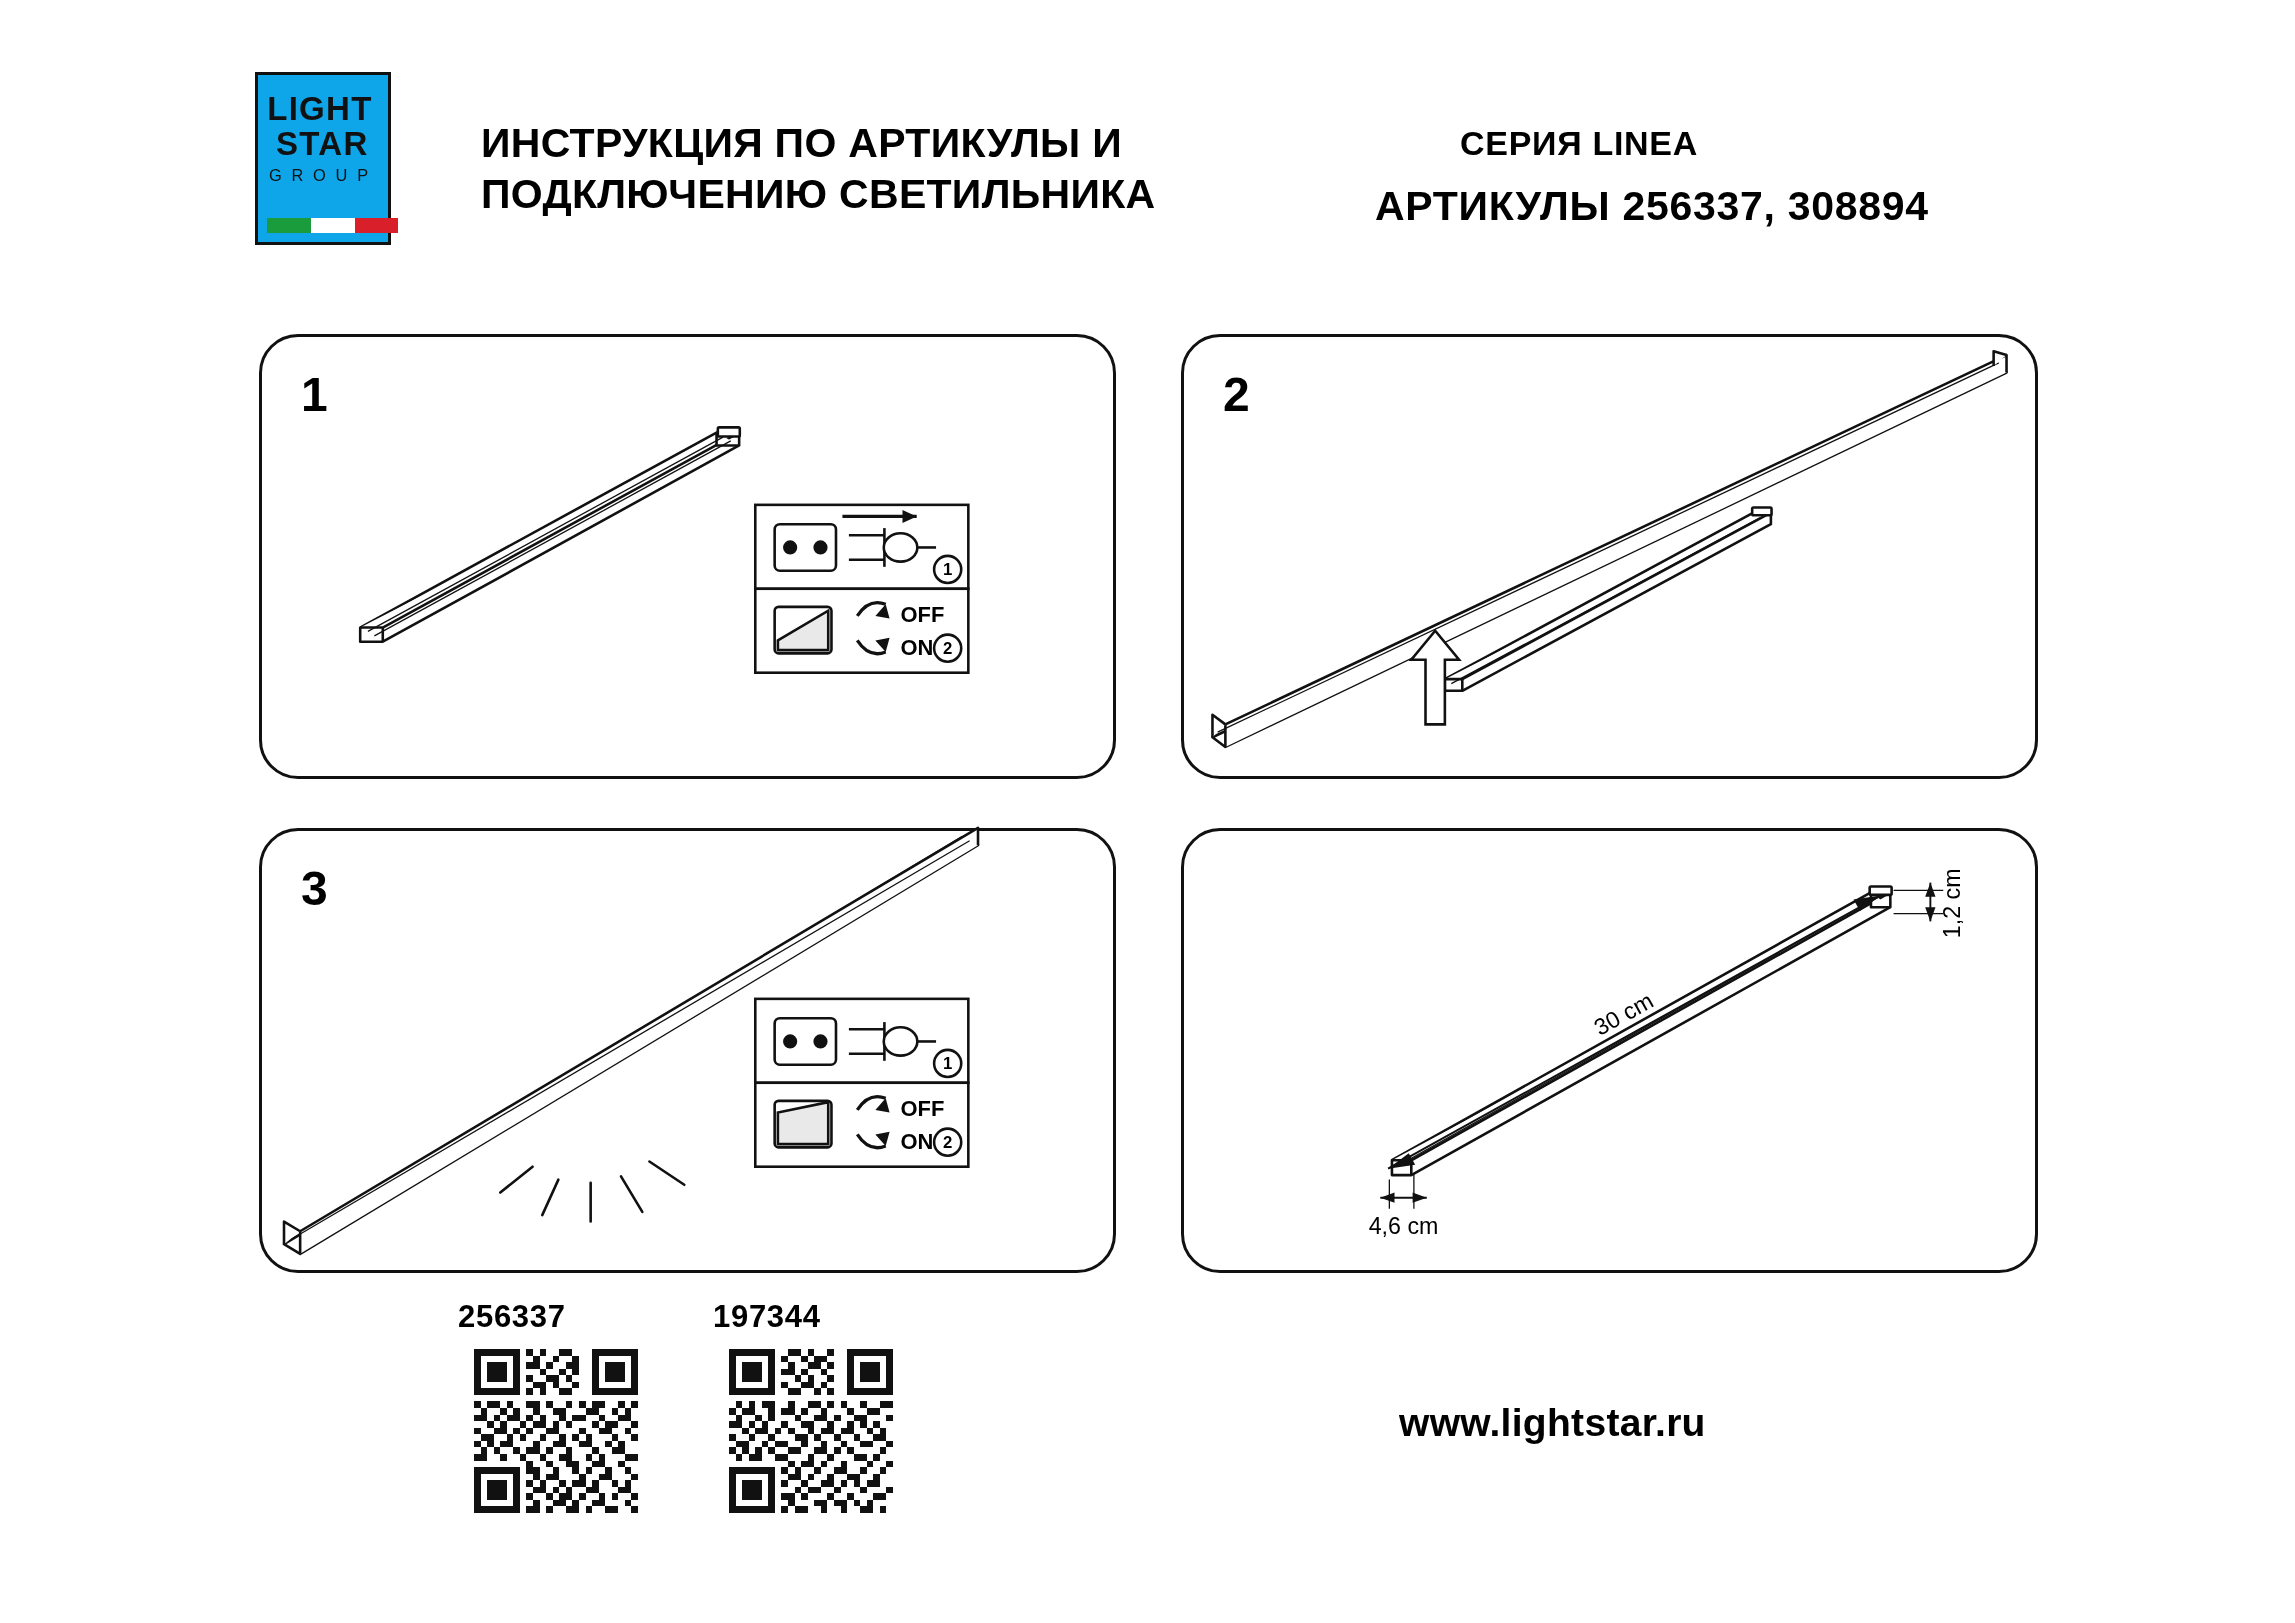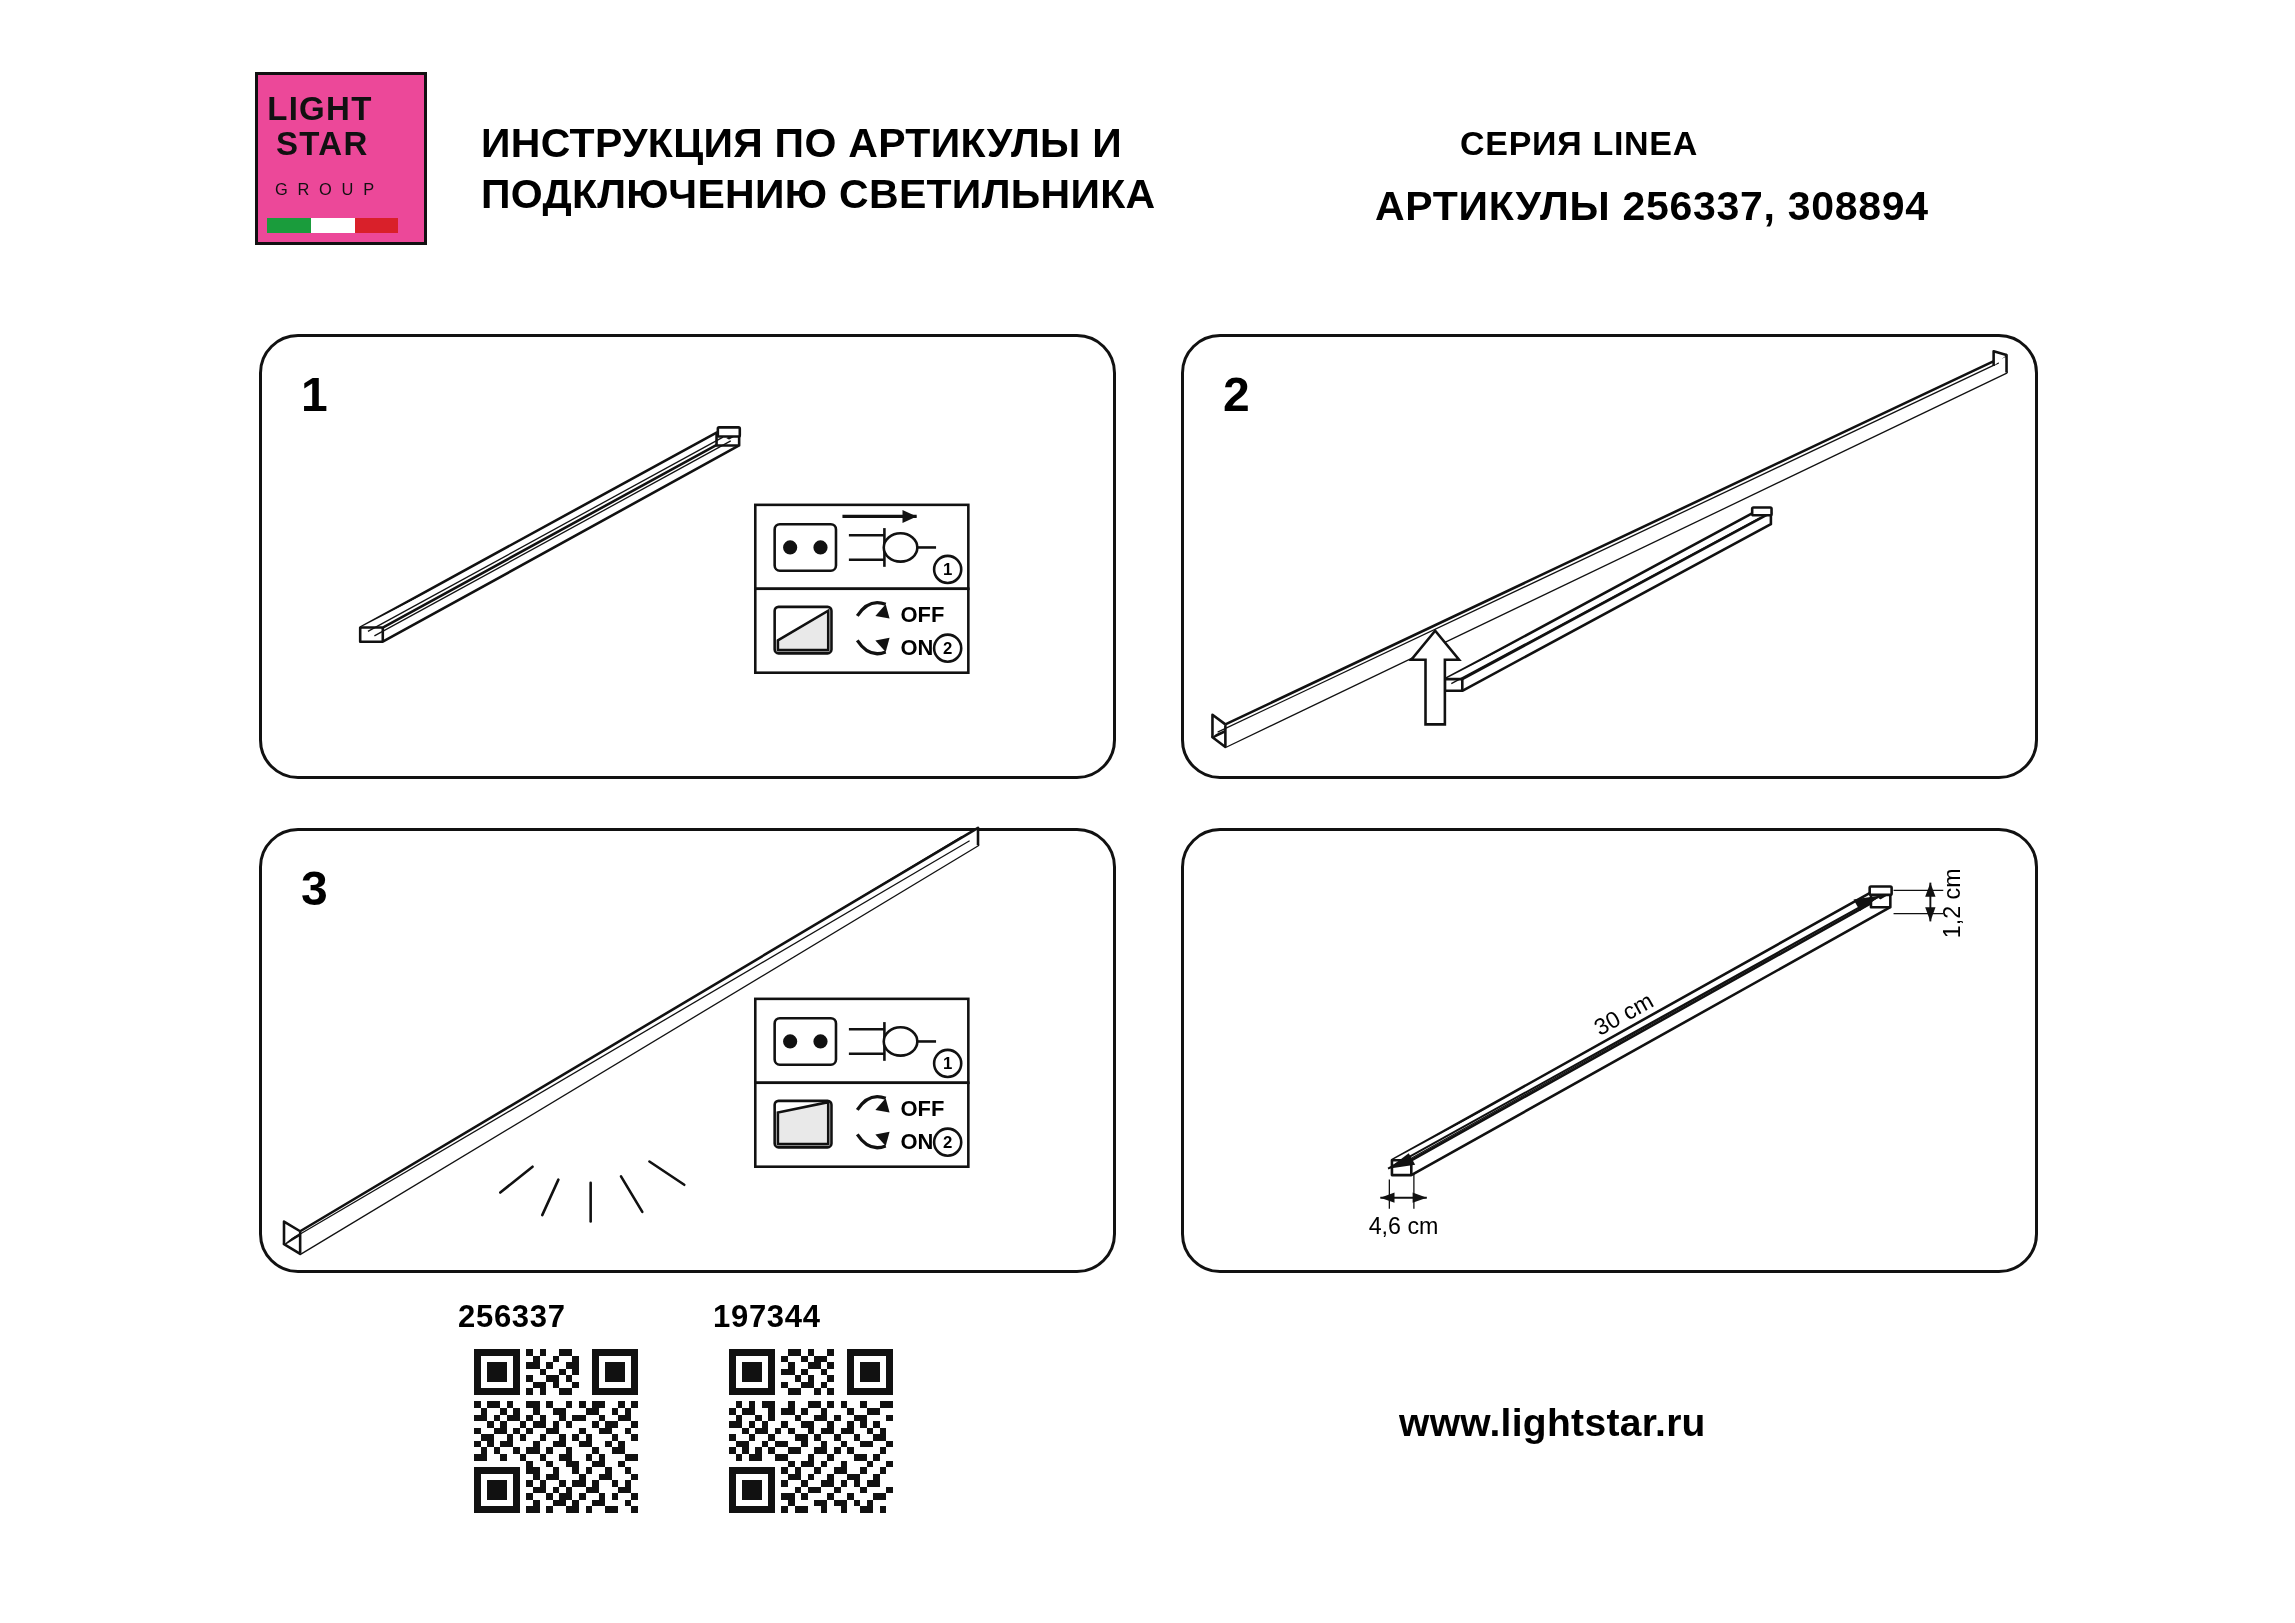--- a/index.html
+++ b/index.html
@@ -1,24 +1,24 @@
 <!DOCTYPE html>
 <html style="font-size:10.5px"><head>
 <meta charset="utf-8">
 <style>
   html,body{margin:0;padding:0;background:#fff;}
   body{width:2295px;height:1623px;position:relative;font-family:"Liberation Sans",sans-serif;color:#000;overflow:hidden;}
 
   
   #header{position:absolute;left:0;top:0;width:2295px;height:281px;}
-  #logo-box{position:absolute;left:255px;top:72px;width:172px;height:173px;border:3.9px solid #111;box-sizing:border-box;background:#ec4899;}
+  #logo-box{position:absolute;left:255px;top:72px;width:136px;height:173px;border:3.9px solid #111;box-sizing:border-box;background:#0ea5e9;}
   #logo-box .l1,#logo-box .l2{font-weight:bold;letter-spacing:1.3px;color:#111;text-align:left;padding-left:9.2px;}
   #logo-box .l1{font-size:33px;line-height:34px;margin-top:17px;}
   #logo-box .l2{font-size:33px;line-height:35px;padding-left:18px;}
-  #logo-box .l3{font-size:16.4px;letter-spacing:2.6px;padding-left:17px;margin-top:19px;color:#111;}
+  #logo-box .l3{font-size:16.4px;letter-spacing:2.6px;padding-left:11px;margin-top:5px;color:#111;}
   #logo-flag{position:absolute;left:9.2px;bottom:9.2px;width:131px;height:14.4px;display:flex;}
   #logo-flag i{flex:1;display:block;}
   #logo-flag i.g{background:#1a9c3c;}
   #logo-flag i.w{background:#ffffff;}
   #logo-flag i.r{background:#d9202a;}
 
   #title{position:absolute;left:481px;top:118px;width:818px;font-weight:bold;font-size:41px;line-height:51px;letter-spacing:0.3px;}
 
   #series{position:absolute;left:1460px;top:124px;font-weight:bold;font-size:34px;letter-spacing:0.7px;}
   #articles{position:absolute;left:1375px;top:183px;font-weight:bold;font-size:41px;letter-spacing:0.7px;}

